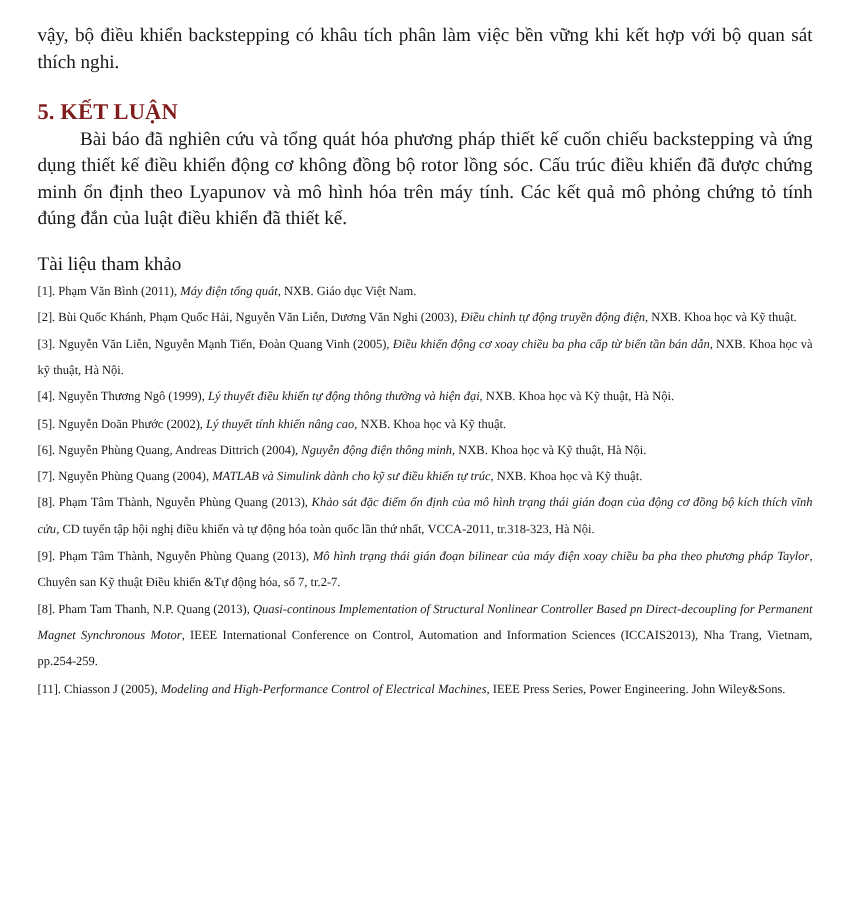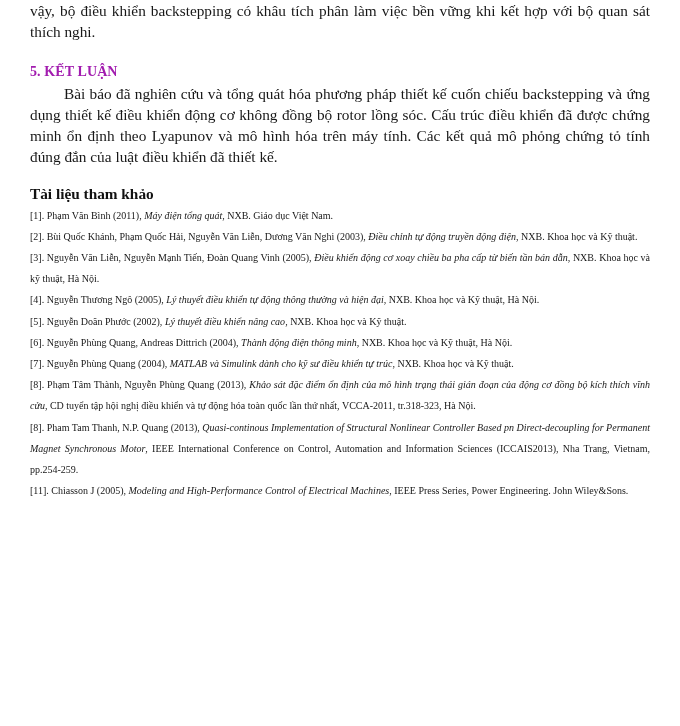--- a/index.html
+++ b/index.html
@@ -27,39 +27,39 @@
   .body-text {
     font-size: 15.3px;
     line-height: 21.2px;
     text-align: justify;
     text-justify: inter-word;
     margin: 0;
     color: #171717;
     hyphens: none;
   }
   .para-continuation {
-    padding-top: 0;
+    padding-top: 18px;
   }
   .indent-first {
     text-indent: 34px;
   }
   .spacer-md { height: 16px; }
   .spacer-lg { height: 19px; }
   .section-heading {
-    font-size: 14px;
+    font-size: 18px;
     line-height: 21.2px;
     font-weight: bold;
     margin: 0;
-    color: #a21caf;
+    color: #7f1d1d;
     letter-spacing: 0.1px;
   }
   .refs-heading {
     font-size: 15.3px;
     line-height: 21.2px;
-    font-weight: bold;
+    font-weight: normal;
     margin: 0;
     color: #111111;
   }
   .ref-list {
     list-style: none;
     margin: 0;
     padding: 0;
   }
   .ref-item {
     font-size: 10px;
@@ -90,22 +90,23 @@
   <p class="body-text indent-first">Bài báo đã nghiên cứu và tổng quát hóa phương pháp thiết kế cuốn chiếu backstepping và ứng dụng thiết kế điều khiển động cơ không đồng bộ rotor lồng sóc. Cấu trúc điều khiển đã được chứng minh ổn định theo Lyapunov và mô hình hóa trên máy tính. Các kết quả mô phỏng chứng tỏ tính đúng đắn của luật điều khiển đã thiết kế.</p>
 
   <div class="spacer-md"></div>
 
   <h2 class="refs-heading">Tài liệu tham khảo</h2>
 
   <div class="ref-list" id="ref-list">
       <p class="ref-item"><span class="ref-num">[1].</span><span> Phạm Văn Bình (2011), </span><em>Máy điện tổng quát</em><span>, NXB. Giáo dục Việt Nam.</span></p>
       <p class="ref-item"><span class="ref-num">[2].</span><span> Bùi Quốc Khánh, Phạm Quốc Hải, Nguyễn Văn Liễn, Dương Văn Nghi (2003), </span><em>Điều chỉnh tự động truyền động điện</em><span>, NXB. Khoa học và Kỹ thuật.</span></p>
       <p class="ref-item"><span class="ref-num">[3].</span><span> Nguyễn Văn Liễn, Nguyễn Mạnh Tiến, Đoàn Quang Vinh (2005), </span><em>Điều khiển động cơ xoay chiều ba pha cấp từ  biến tần bán dẫn</em><span>, NXB. Khoa học và kỹ thuật, Hà Nội.</span></p>
-      <p class="ref-item"><span class="ref-num">[4].</span><span> Nguyễn Thương Ngô (2005), </span><em>Lý thuyết điều khiển tự động thông thường và hiện đại</em><span>, NXB. Khoa học và Kỹ thuật, Hà Nội.</span></p>
-      <p class="ref-item"><span class="ref-num">[5].</span><span> Nguyễn Doãn Phước (2002), </span><em>Lý thuyết điều khiển nâng cao</em><span>, NXB. Khoa học và Kỹ thuật.</span></p>
-      <p class="ref-item"><span class="ref-num">[6].</span><span> Nguyễn Phùng Quang, Andreas Dittrich (2004), </span><em>Thành động điện thông minh</em><span>, NXB. Khoa học và Kỹ thuật, Hà Nội.</span></p>
+      <p class="ref-item"><span class="ref-num">[4].</span><span> Nguyễn Thương Ngô (1999), </span><em>Lý thuyết điều khiển tự động thông thường và hiện đại</em><span>, NXB. Khoa học và Kỹ thuật, Hà Nội.</span></p>
+      <p class="ref-item"><span class="ref-num">[5].</span><span> Nguyễn Doãn Phước (2002), </span><em>Lý thuyết tính khiển nâng cao</em><span>, NXB. Khoa học và Kỹ thuật.</span></p>
+      <p class="ref-item"><span class="ref-num">[6].</span><span> Nguyễn Phùng Quang, Andreas Dittrich (2004), </span><em>Nguyễn động điện thông minh</em><span>, NXB. Khoa học và Kỹ thuật, Hà Nội.</span></p>
       <p class="ref-item"><span class="ref-num">[7].</span><span> Nguyễn Phùng Quang (2004), </span><em>MATLAB và Simulink dành cho kỹ sư điều khiển tự trúc</em><span>, NXB. Khoa học và Kỹ thuật.</span></p>
       <p class="ref-item"><span class="ref-num">[8].</span><span> Phạm Tâm Thành, Nguyễn Phùng Quang (2013), </span><em>Khảo sát đặc điểm ổn định của mô hình trạng thái gián đoạn của động cơ đồng bộ kích thích vĩnh cửu</em><span>, CD tuyển tập hội nghị điều khiển và tự động hóa toàn quốc lần thứ nhất, VCCA-2011, tr.318-323, Hà Nội.</span></p>
+      <p class="ref-item"><span class="ref-num">[9].</span><span> Phạm Tâm Thành, Nguyễn Phùng Quang (2013), </span><em>Mô hình trạng thái gián đoạn bilinear của máy điện xoay chiều ba pha theo phương pháp Taylor</em><span>, Chuyên san Kỹ thuật Điều khiển &amp;Tự động hóa, số 7, tr.2-7.</span></p>
       <p class="ref-item"><span class="ref-num">[8].</span><span> Pham Tam Thanh, N.P. Quang (2013), </span><em>Quasi-continous Implementation of Structural Nonlinear Controller Based pn Direct-decoupling for Permanent Magnet Synchronous Motor</em><span>, IEEE International Conference on Control, Automation and Information Sciences (ICCAIS2013), Nha Trang, Vietnam, pp.254-259.</span></p>
       <p class="ref-item"><span class="ref-num">[11].</span><span> Chiasson J (2005), </span><em>Modeling and High-Performance Control of Electrical Machines</em><span>, IEEE Press Series, Power Engineering. John Wiley&amp;Sons.</span></p>
     </div>
 
 </div>
 
 </body></html>

